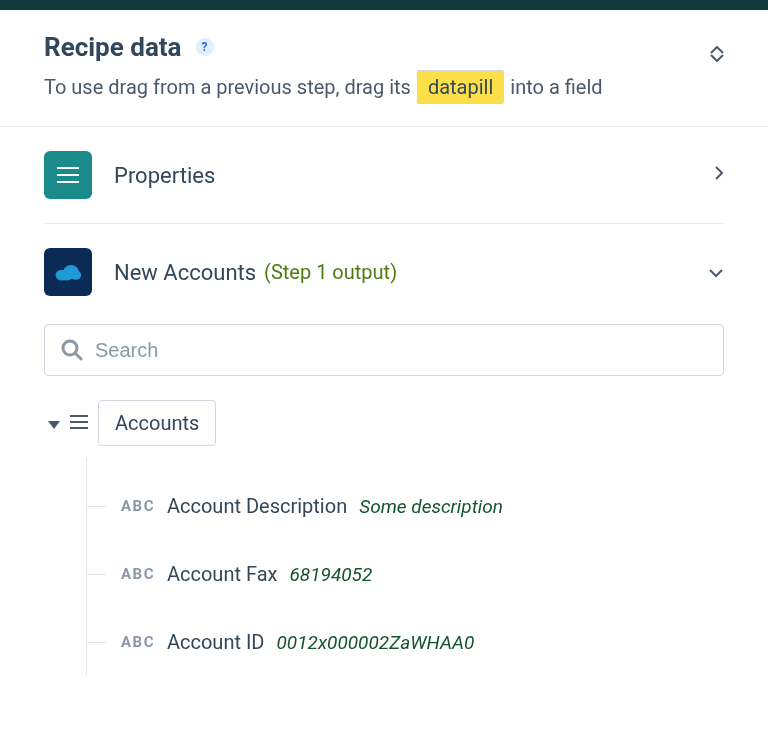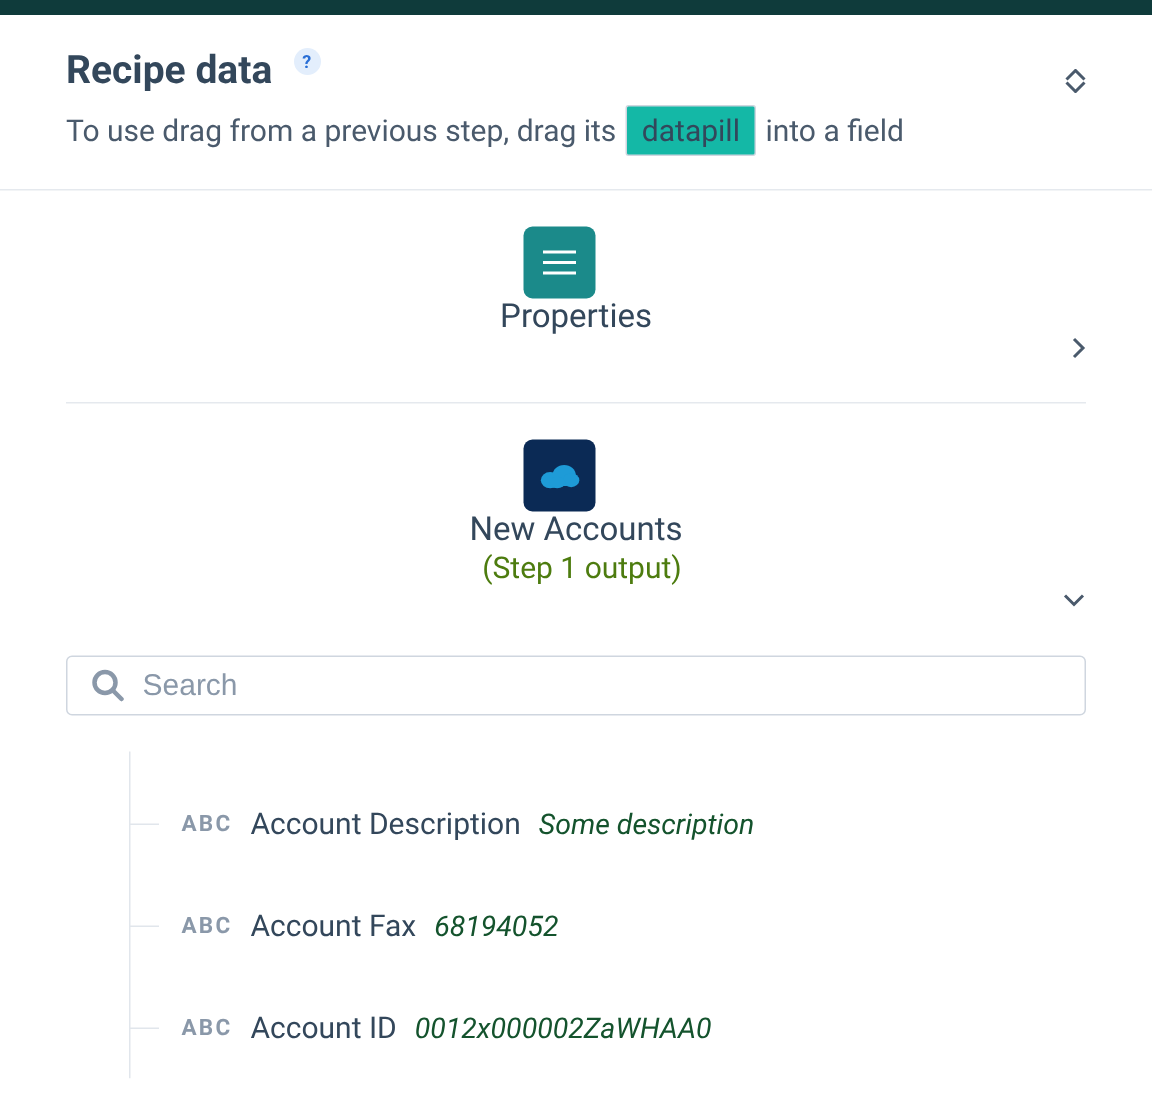--- a/index.html
+++ b/index.html
@@ -13,21 +13,21 @@
     height: 10px;
     background: #0f3b3b;
   }
   .header {
     padding: 22px 44px 22px 44px;
     border-bottom: 1px solid #e5e9ee;
     position: relative;
   }
   .header-title-row {
     display: flex;
-    align-items: flex-start;
+    align-items: center;
     gap: 14px;
     margin-bottom: 8px;
   }
   .header-title {
     font-size: 26px;
     font-weight: 700;
     color: #33475b;
   }
   .help-circle {
     width: 18px;
@@ -49,41 +49,40 @@
     flex-wrap: wrap;
     gap: 6px;
   }
   .pill {
     display: inline-block;
     border: 1px solid #cfd6df;
     padding: 4px 10px;
     font-size: 20px;
     color: #33475b;
     border-radius: 2px;
-    background: #14b8a6;
+    background: #fde047;
   }
   .collapse-toggle {
     position: absolute;
     right: 44px;
     top: 36px;
     color: #4a5a6c;
     display: flex;
     flex-direction: column;
     align-items: center;
     line-height: 6px;
     cursor: pointer;
   }
   .panel {
     padding: 0 44px;
   }
   .row {
     display: flex;
     align-items: center;
     padding: 24px 0;
-    flex-direction: column;
   }
   .divider {
     border-bottom: 1px solid #e5e9ee;
   }
   .icon-box {
     width: 48px;
     height: 48px;
     border-radius: 6px;
     display: flex;
     align-items: center;
@@ -116,21 +115,21 @@
     color: #4a5a6c;
   }
   .search-wrap {
     padding: 4px 0 24px 0;
   }
   .search-box {
     display: flex;
     align-items: center;
     border: 1px solid #cfd6df;
     border-radius: 4px;
-    height: 40px;
+    height: 52px;
     padding: 0 16px;
     gap: 12px;
   }
   .search-box svg { flex-shrink: 0; }
   .search-input {
     border: none;
     outline: none;
     font-size: 20px;
     color: #33475b;
     width: 100%;
@@ -270,20 +269,35 @@
     <div class="search-box">
       <svg width="22" height="22" viewBox="0 0 22 22">
         <circle cx="9" cy="9" r="7" fill="none" stroke="#8a98a9" stroke-width="3"></circle>
         <line x1="14" y1="14" x2="20" y2="20" stroke="#8a98a9" stroke-width="3" stroke-linecap="round"></line>
       </svg>
       <input class="search-input" placeholder="Search" style="">
     </div>
   </div>
 
   <div class="tree">
+    <div class="tree-root">
+      <span class="tree-caret">
+        <svg width="12" height="8" viewBox="0 0 12 8">
+            <path d="M0 0 L12 0 L6 8 Z" fill="currentColor"></path>
+          </svg>
+      </span>
+      <span class="bars-icon">
+        <svg width="18" height="14" viewBox="0 0 18 14">
+          <line x1="0" y1="1" x2="18" y2="1" stroke="currentColor" stroke-width="2"></line>
+          <line x1="0" y1="7" x2="18" y2="7" stroke="currentColor" stroke-width="2"></line>
+          <line x1="0" y1="13" x2="18" y2="13" stroke="currentColor" stroke-width="2"></line>
+        </svg>
+      </span>
+      <div class="accounts-chip">Accounts</div>
+    </div>
 
     <div class="tree-body">
 
       <div class="tree-item">
         <div class="tree-item-inner">
           <span class="abc-badge">ABC</span>
           <span class="field-name">Account Description</span>
           <span class="field-value">Some description</span>
         </div>
       </div>

